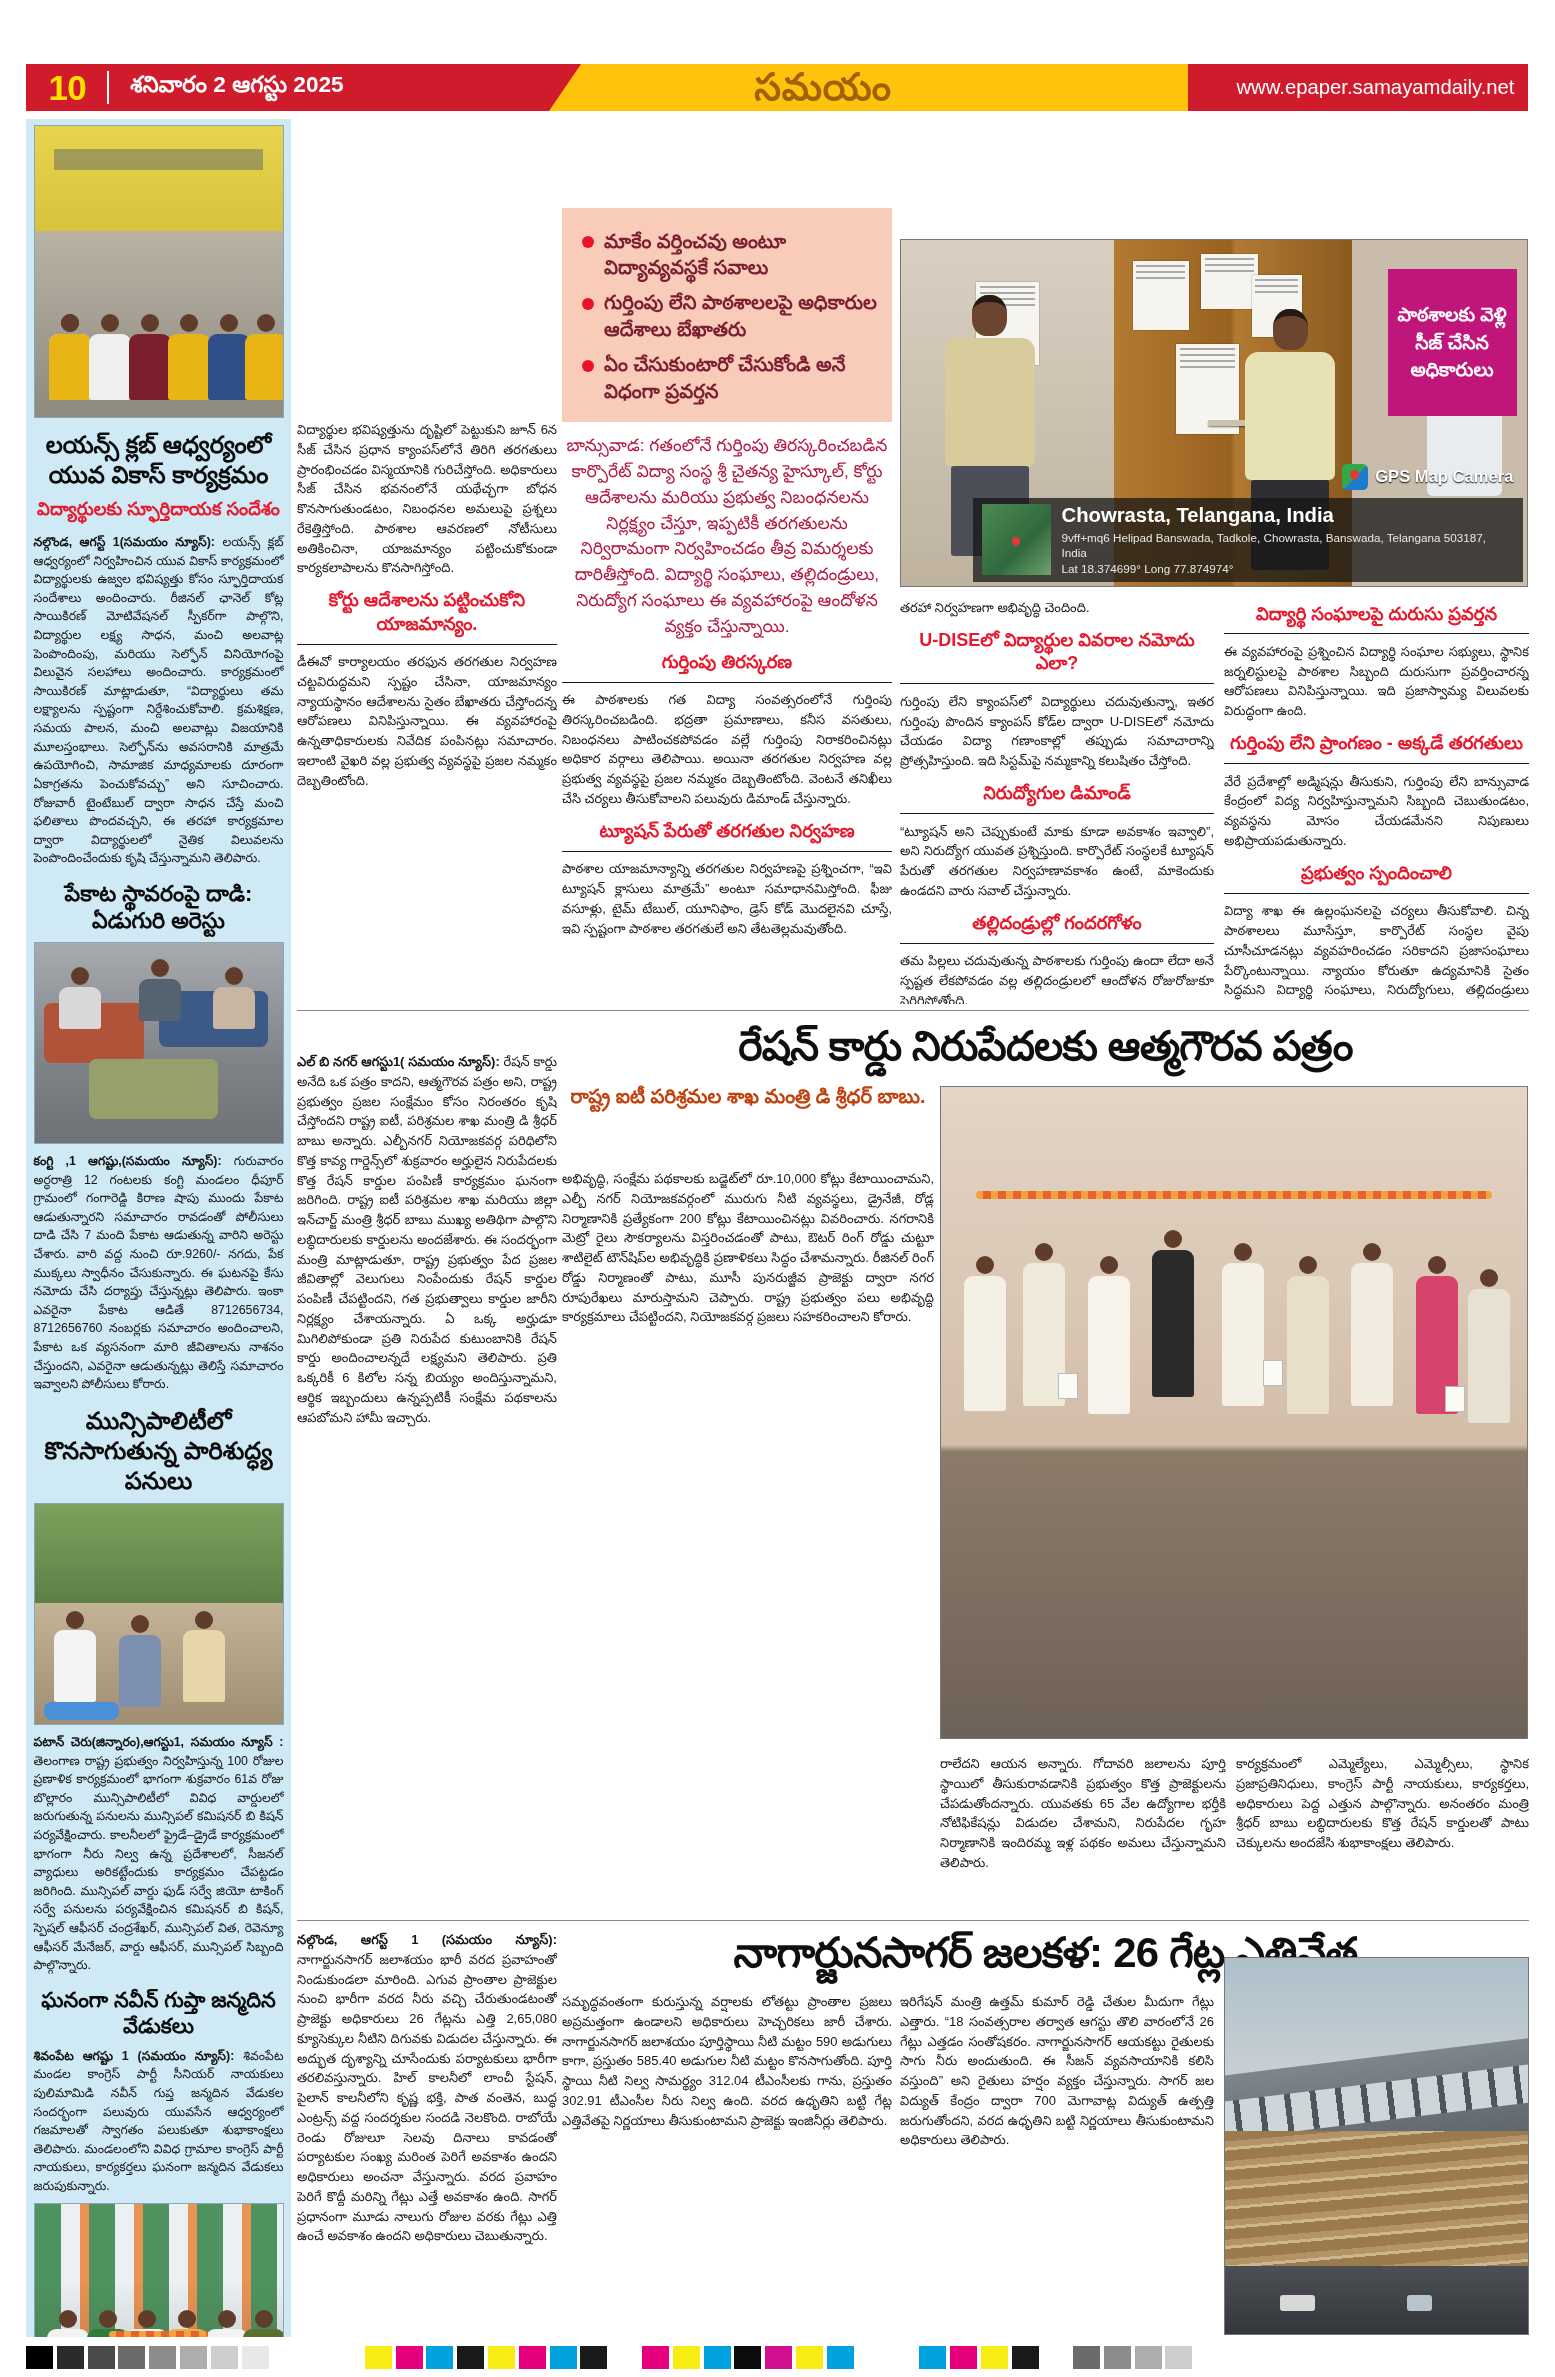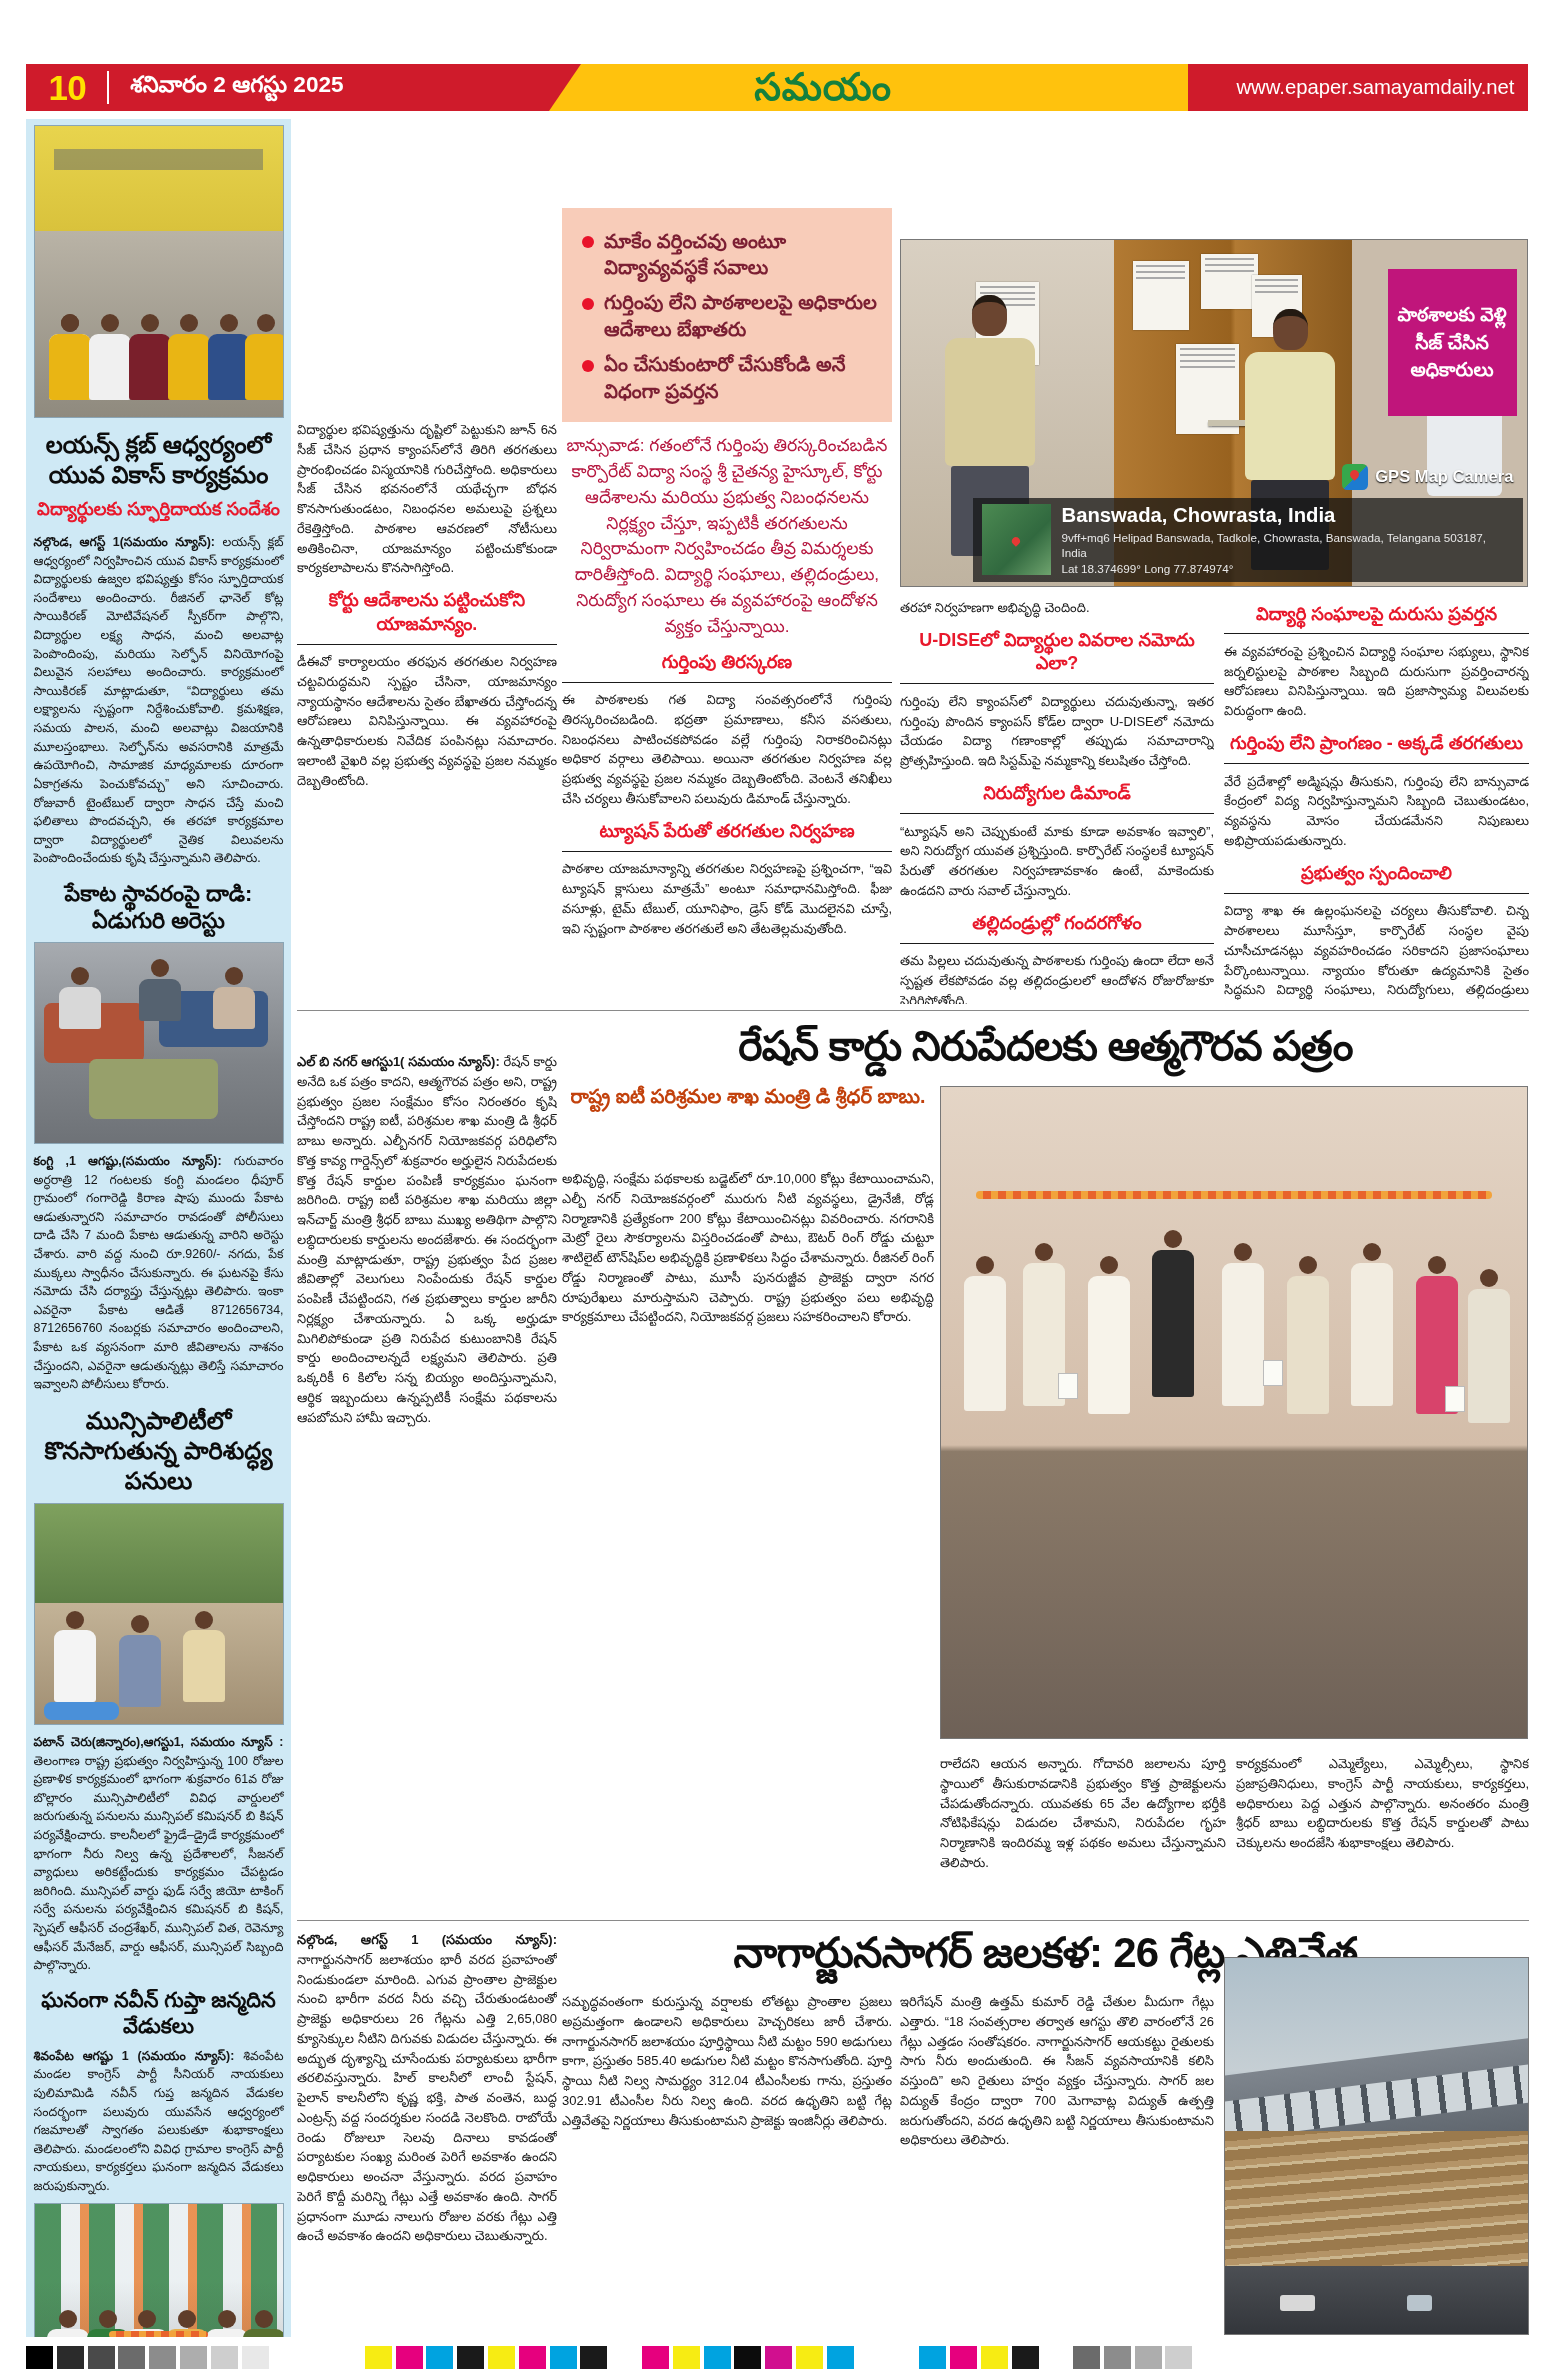--- a/index.html
+++ b/index.html
@@ -14,21 +14,21 @@
   .mh-yellow { position:absolute; left:497px; top:0; width:670px; height:100%; background:#ffc20d; }
   .mh-redleft { position:absolute; left:0; top:0; width:555px; height:100%; background:#cf1b2b;
     clip-path:polygon(0 0,100% 0,calc(100% - 32px) 100%,0 100%);
     display:flex; align-items:center; }
   .mh-redright { position:absolute; right:0; top:0; width:340px; height:100%; background:#cf1b2b;
     display:flex; align-items:center; justify-content:flex-end; padding-right:13.5px; }
   .pagenum { color:#ffe100; font-size:35px; font-weight:bold; padding-left:22.6px; letter-spacing:-0.8px; }
   .mh-sep { width:2.3px; height:33px; background:#ffffff; margin:0 21px; }
   .mh-date { color:#ffffff; font-size:22.6px; font-weight:bold; }
   .mh-logo { position:absolute; left:624px; top:1.5px; width:346px; text-align:center;
-    color:#15803d; font-size:38px; font-weight:bold; letter-spacing:0.8px; }
+    color:#a16207; font-size:38px; font-weight:bold; letter-spacing:0.8px; }
   .mh-url { color:#ffffff; font-size:20.3px; }
 
   
   .left-rail { position:absolute; left:26px; top:119px; width:265px; height:2218px;
     background:#cfe9f5; padding:6px 7.5px; display:flex; flex-direction:column; gap:7.5px; overflow:hidden; }
   .lr-photo { position:relative; width:100%; overflow:hidden; border:0.8px solid #8aa5b5; flex:none; }
   .lr-head { font-size:24px; font-weight:bold; text-align:center; color:#0d0d0d; line-height:1.25; padding:4.5px 0 0; }
   .lr-sub { font-size:18px; font-weight:bold; text-align:center; color:#e8192c; padding:1.5px 0; }
   .lr-body { font-size:12.4px; color:#141414; text-align:justify; line-height:1.5; }
   .dl { font-weight:bold; }
@@ -322,21 +322,21 @@
     </div>
     <div class="mp-cooler"></div>
     <div class="mp-tag">పాఠశాలకు వెళ్లి సీజ్ చేసిన అధికారులు</div>
     <div class="mp-badge">
       <span class="gps-ico"></span>
       <span>GPS Map Camera</span>
     </div>
     <div class="mp-gps">
       <div class="mp-map"></div>
       <div>
-        <div class="mp-gps-title">Banswada, Chowrasta, India</div>
+        <div class="mp-gps-title">Chowrasta, Telangana, India</div>
         <div class="mp-gps-addr">9vff+mq6 Helipad Banswada, Tadkole, Chowrasta, Banswada, Telangana 503187, India</div>
         <div class="mp-gps-addr">Lat 18.374699° Long 77.874974°</div>
       </div>
     </div>
   </div>
 
   <div class="abs tcol" style="left:603px;top:479px;width:314px;height:406px;">
     <p class="para">తరహా నిర్వహణగా అభివృద్ధి చెందింది.</p>
     <div class="redhead">U-DISEలో విద్యార్థుల వివరాల నమోదు ఎలా?</div>
     <p class="para">గుర్తింపు లేని క్యాంపస్‌లో విద్యార్థులు చదువుతున్నా, ఇతర గుర్తింపు పొందిన క్యాంపస్ కోడ్‌ల ద్వారా U-DISEలో నమోదు చేయడం విద్యా గణాంకాల్లో తప్పుడు సమాచారాన్ని ప్రోత్సహిస్తుంది. ఇది సిస్టమ్‌పై నమ్మకాన్ని కలుషితం చేస్తోంది.</p>

